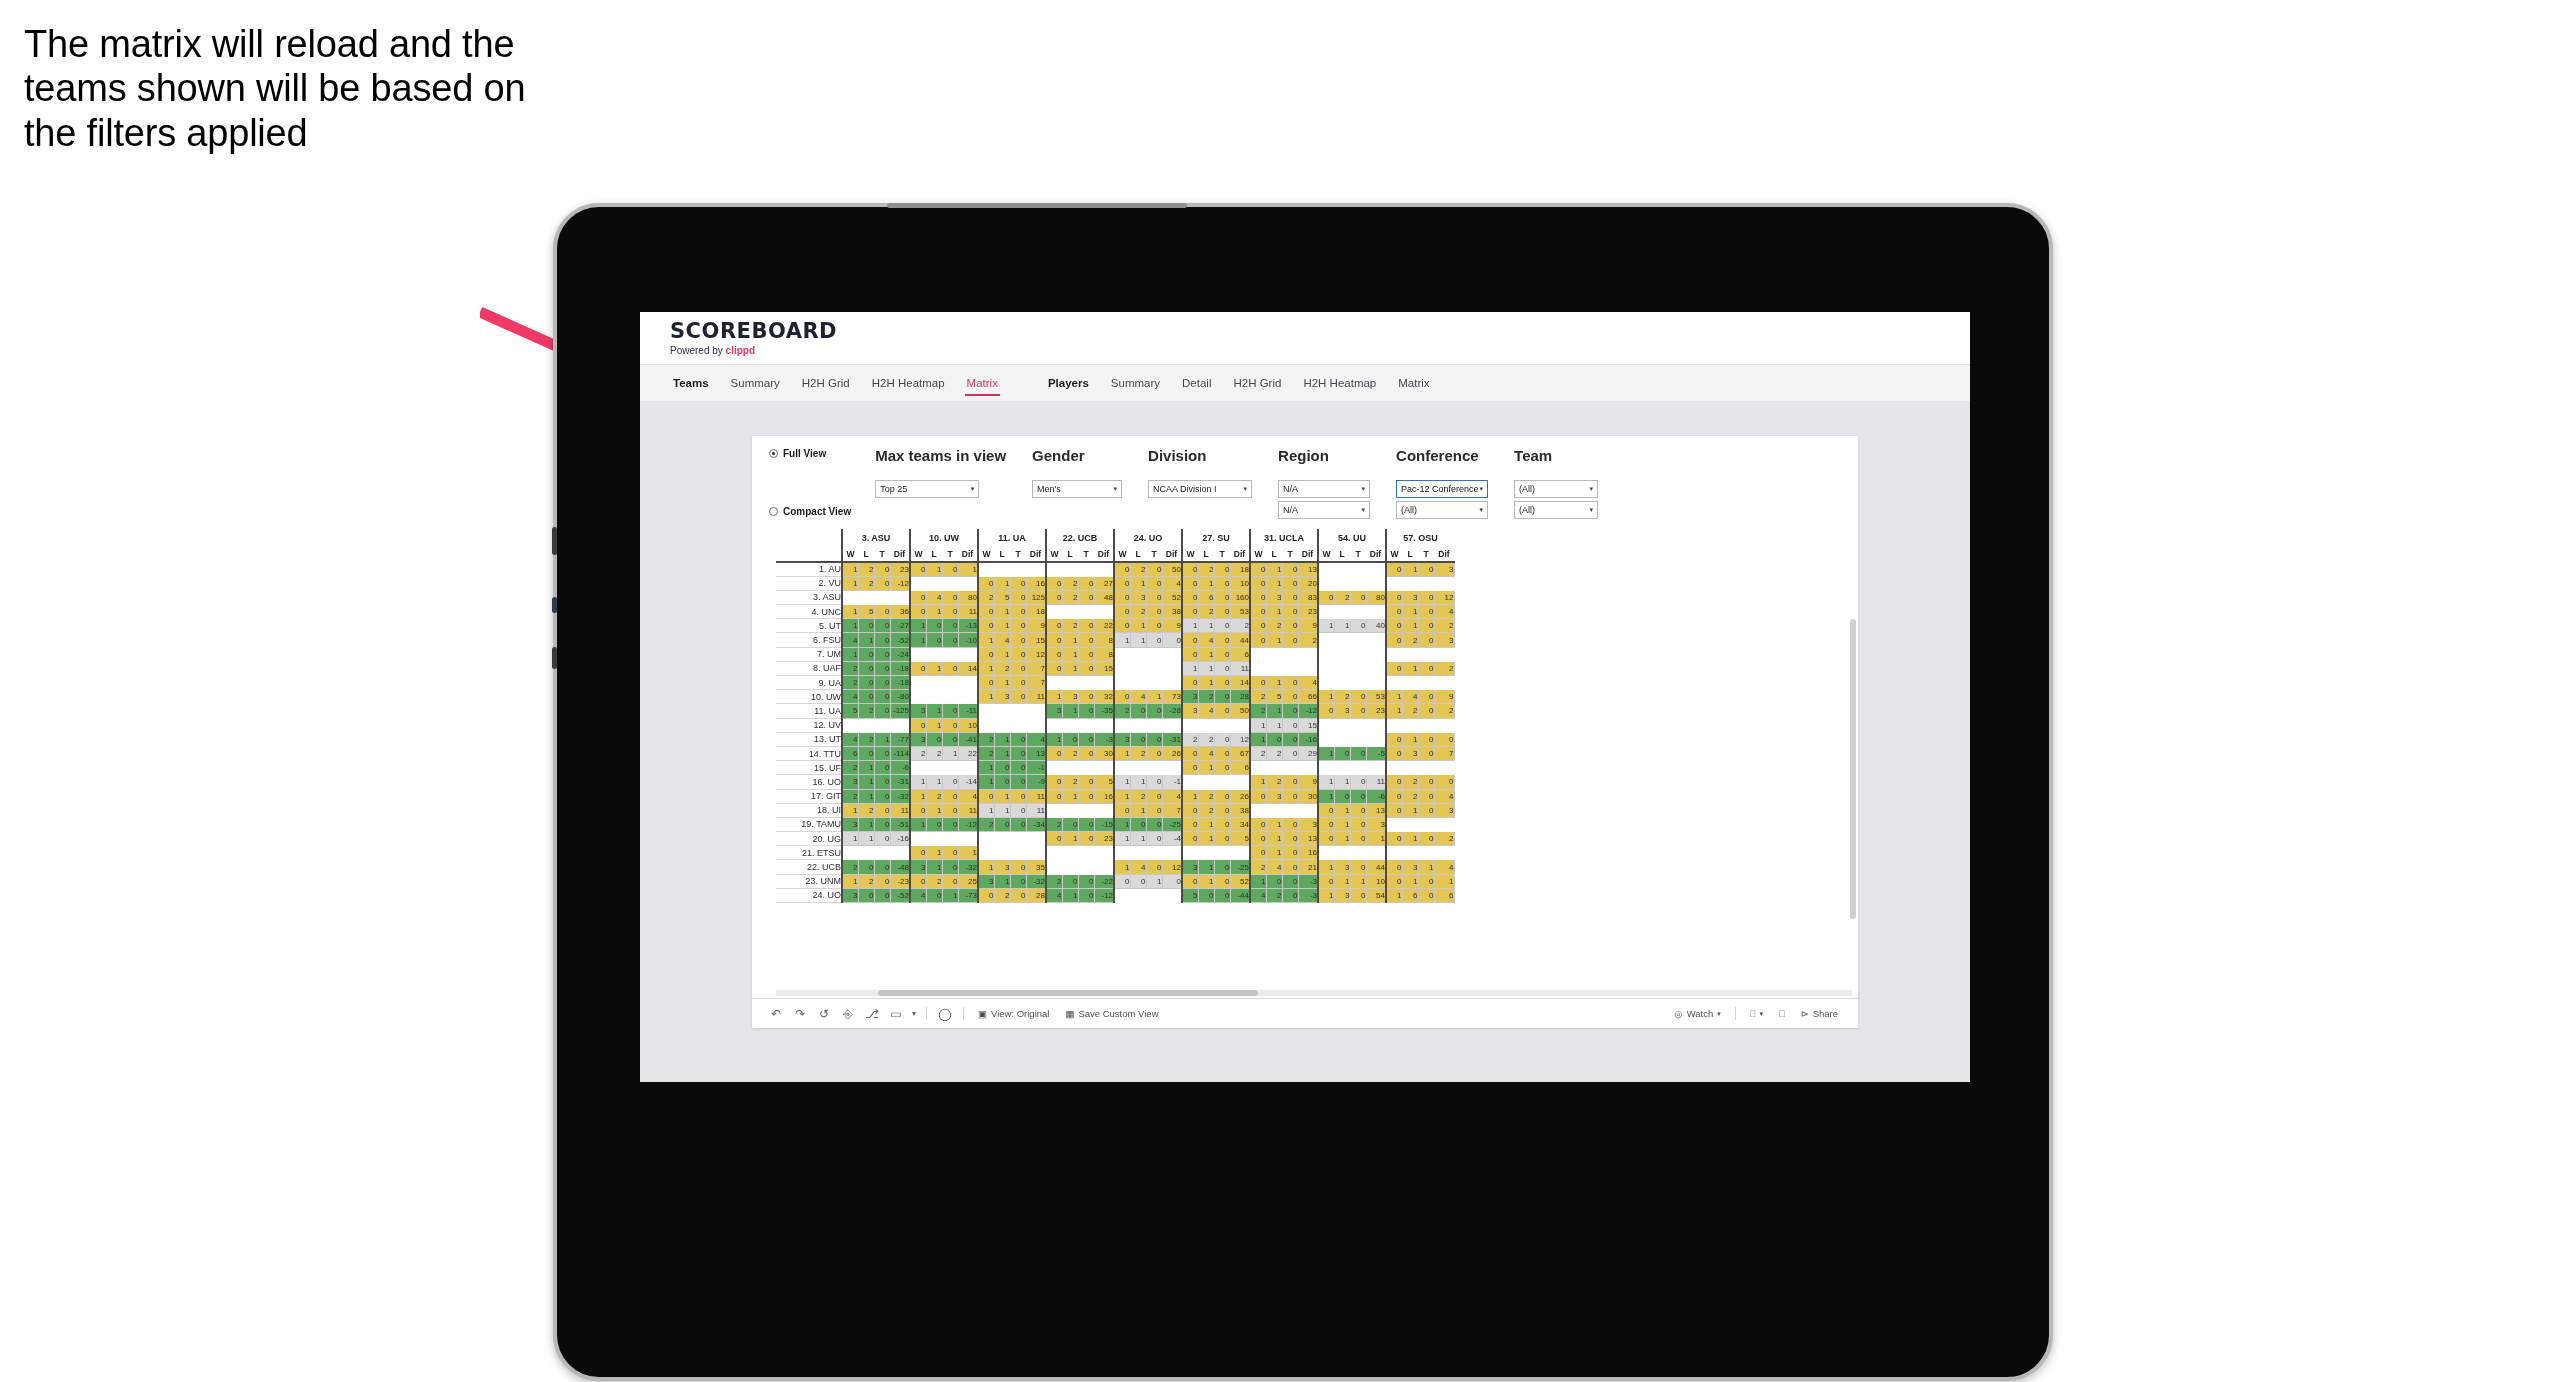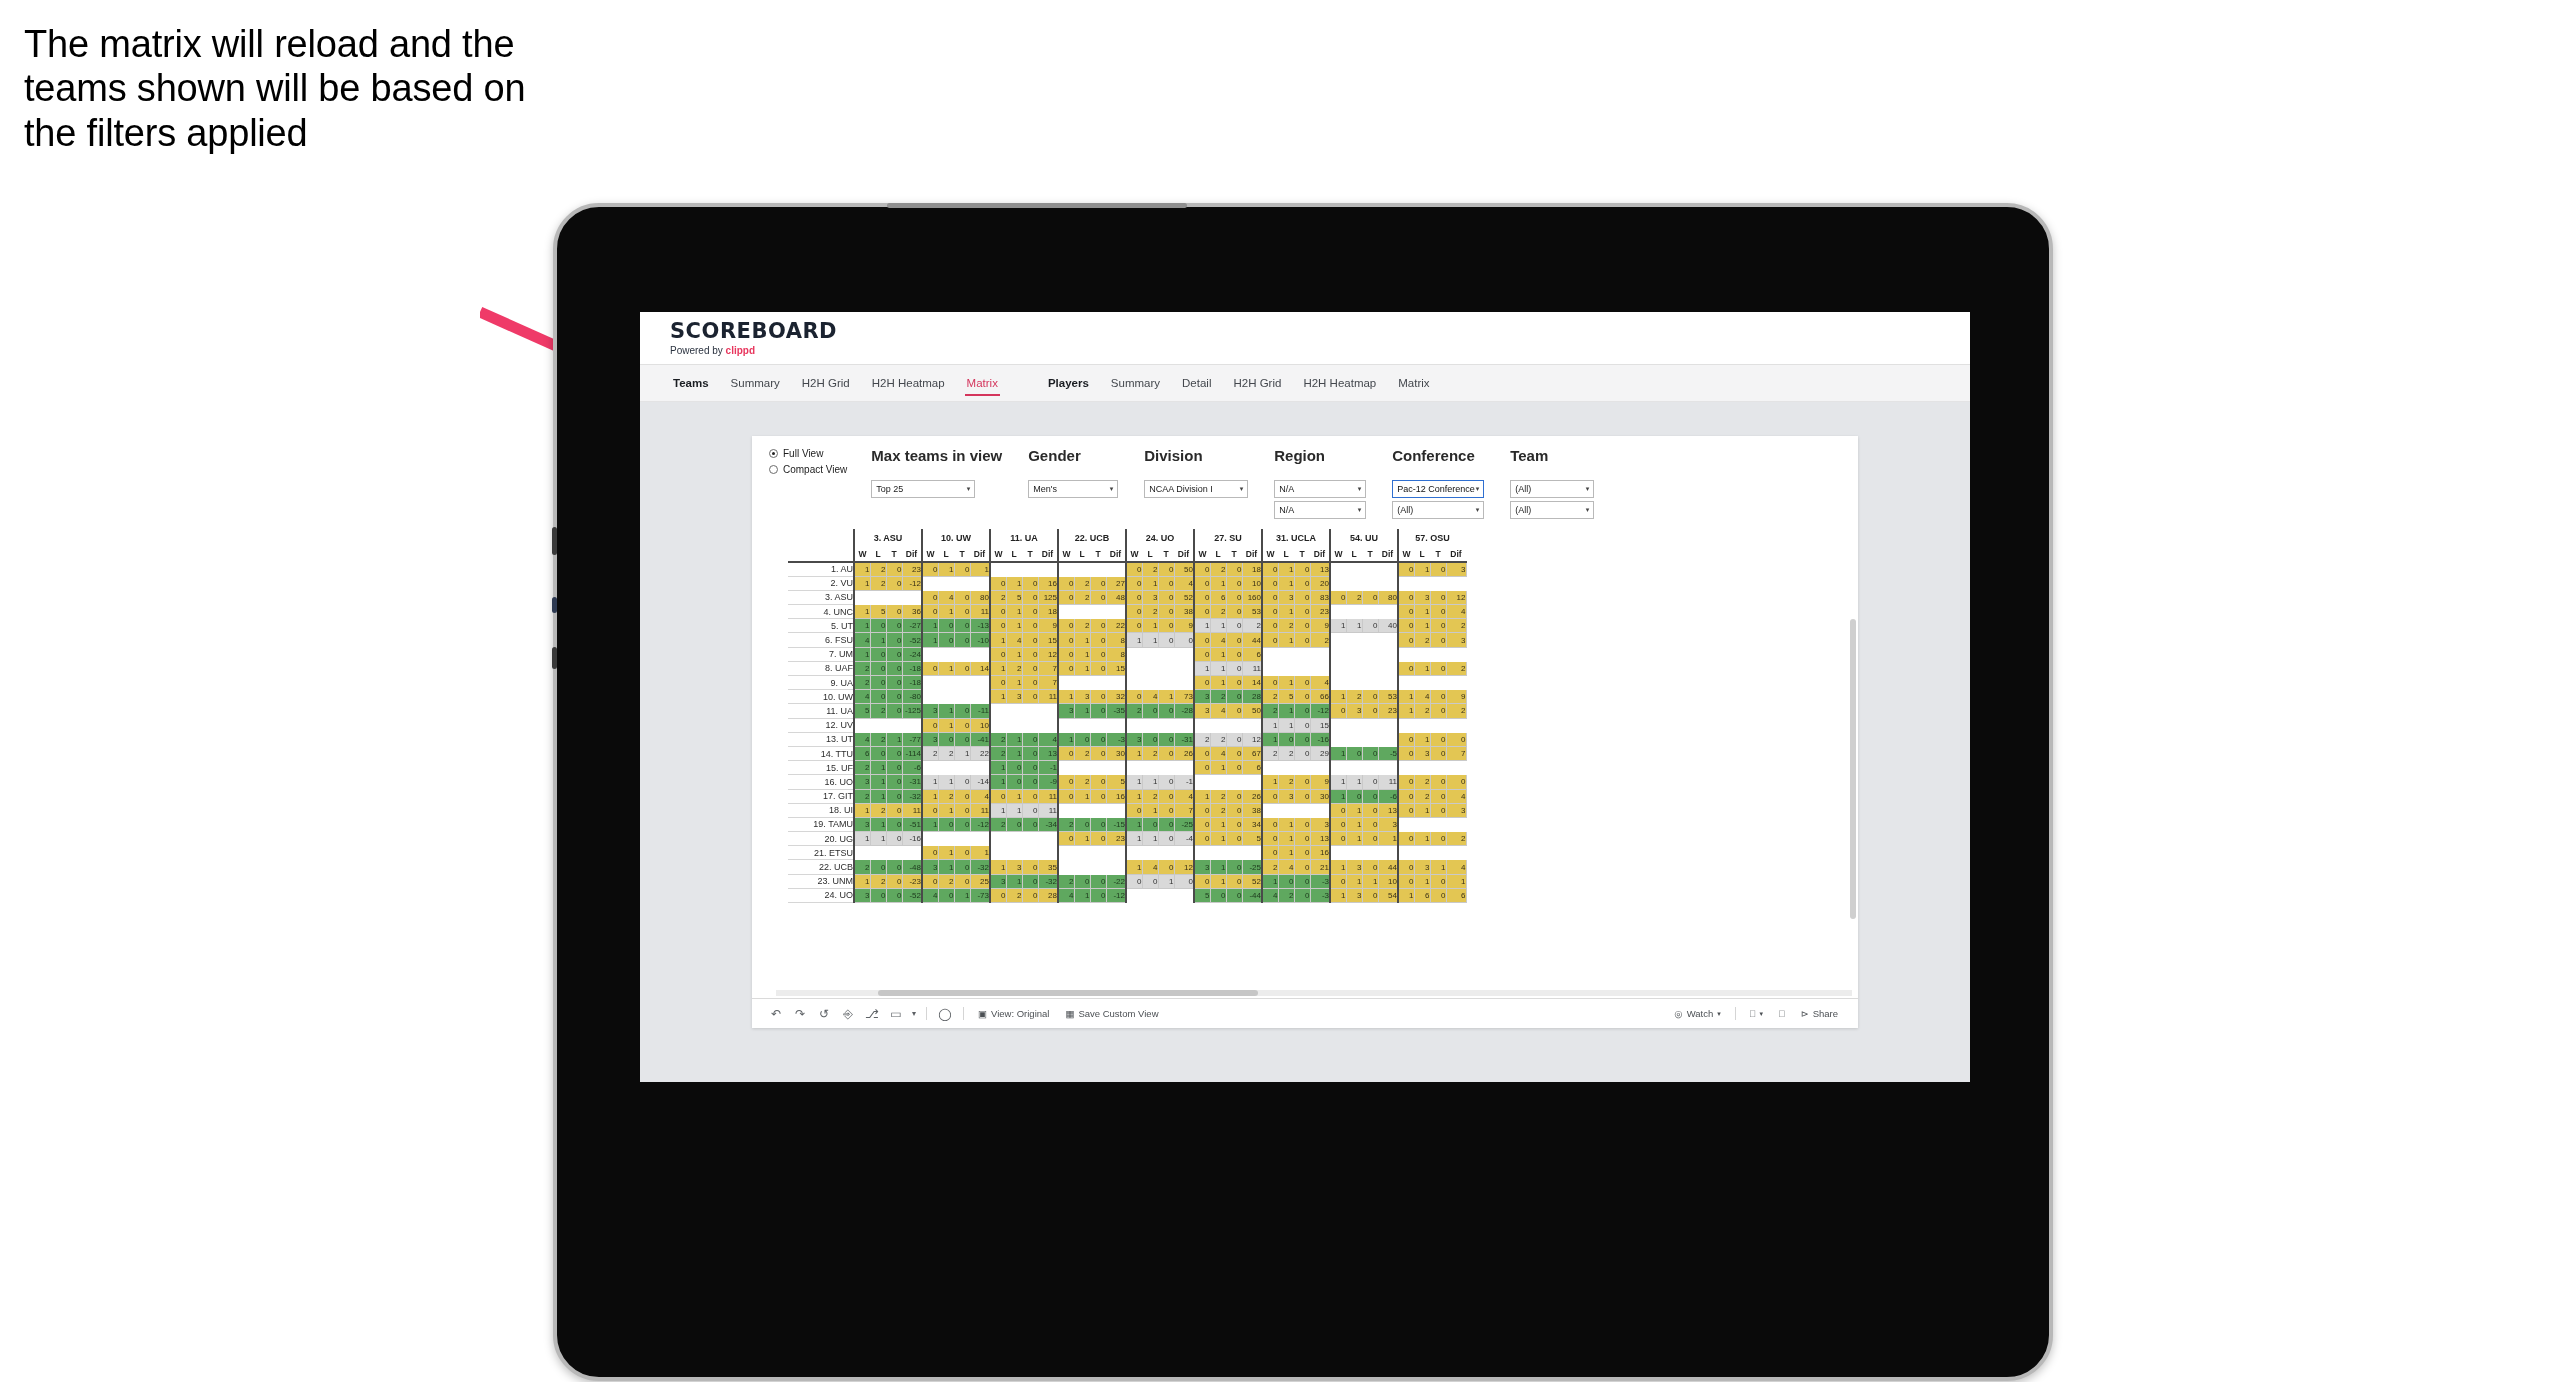--- a/index.html
+++ b/index.html
@@ -105,33 +105,33 @@
     font-size:9px; color:#1c1c1c; display:flex; align-items:center;
     padding:0 4px; position:relative; cursor:pointer; margin-bottom:3px;
   }
   .fsel .caret { position:absolute; right:4px; font-size:7px; color:#444; }
   .fsel.sel-blue { border:1.5px solid #2f6fd0; color:#111; }
   .fsel.w-narrow { width:90px; }
   .fsel.w-med { width:104px; }
   .fsel.w-conf { width:92px; }
   .fsel.w-team { width:84px; }
 
-  #radios { display:flex; flex-direction:column; justify-content:flex-start; margin-right:24px; padding-top:1px; }
+  #radios { display:flex; flex-direction:column; justify-content:space-between; margin-right:24px; padding-top:1px;font-weight:bold; }
   .radio-row { display:flex; align-items:center; font-size:10px; color:#1c1c1c; margin-bottom:5px; cursor:pointer; }
   .radio {
     width:9px; height:9px; border-radius:50%; border:1px solid #6d6d6d;
     margin-right:5px; background:#fff; position:relative; flex:none;
   }
   .radio.on::after {
     content:""; position:absolute; left:2px; top:2px; width:3px; height:3px;
     border-radius:50%; background:#222;
   }
 
   
-  #matrix-wrap { flex:1; overflow:hidden; position:relative; padding-left:36px; }
+  #matrix-wrap { flex:1; overflow:hidden; position:relative; padding-left:24px; }
   table.mx { border-collapse:collapse; font-size:8px; color:#333;
              font-family:"Liberation Sans", sans-serif; table-layout:fixed; }
   table.mx td, table.mx th { padding:0; margin:0; }
   .rowlab {
     width:66px; text-align:right; padding-right:5px; font-size:9px;
     color:#2c2c2c; height:14.2px; border-bottom:1px solid #d6d6d6;
     background:#fff; white-space:nowrap;
   }
   .teamhdr {
     text-align:center; font-size:9px; color:#232323; height:18px;

